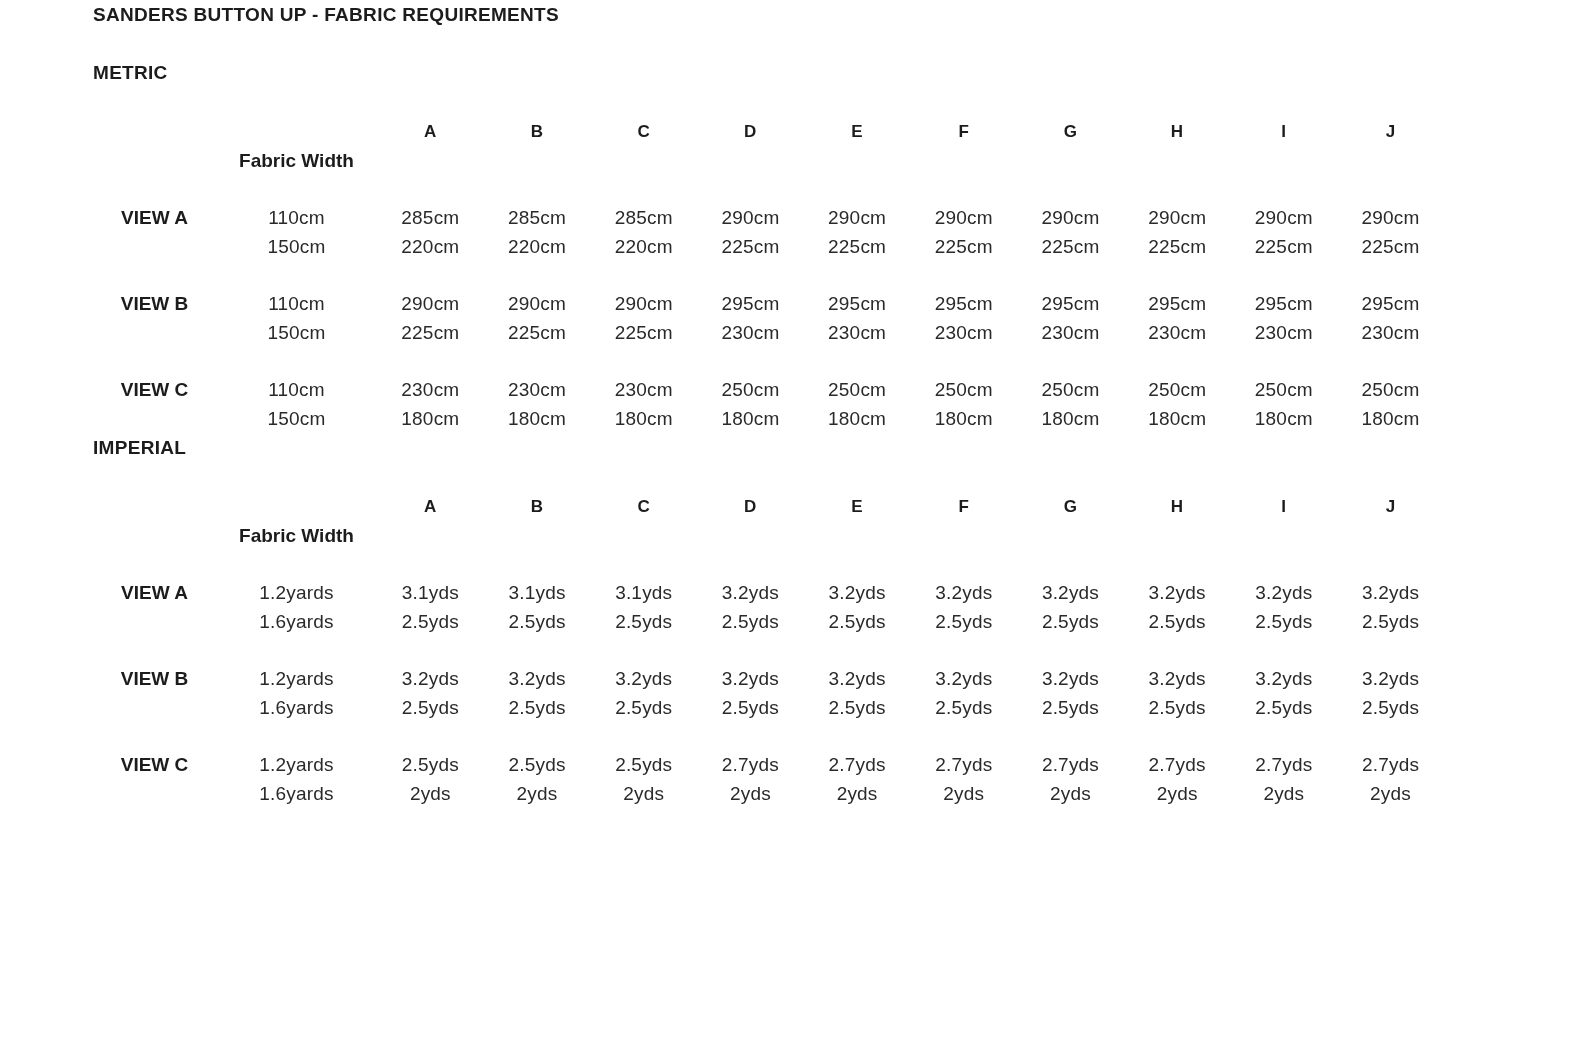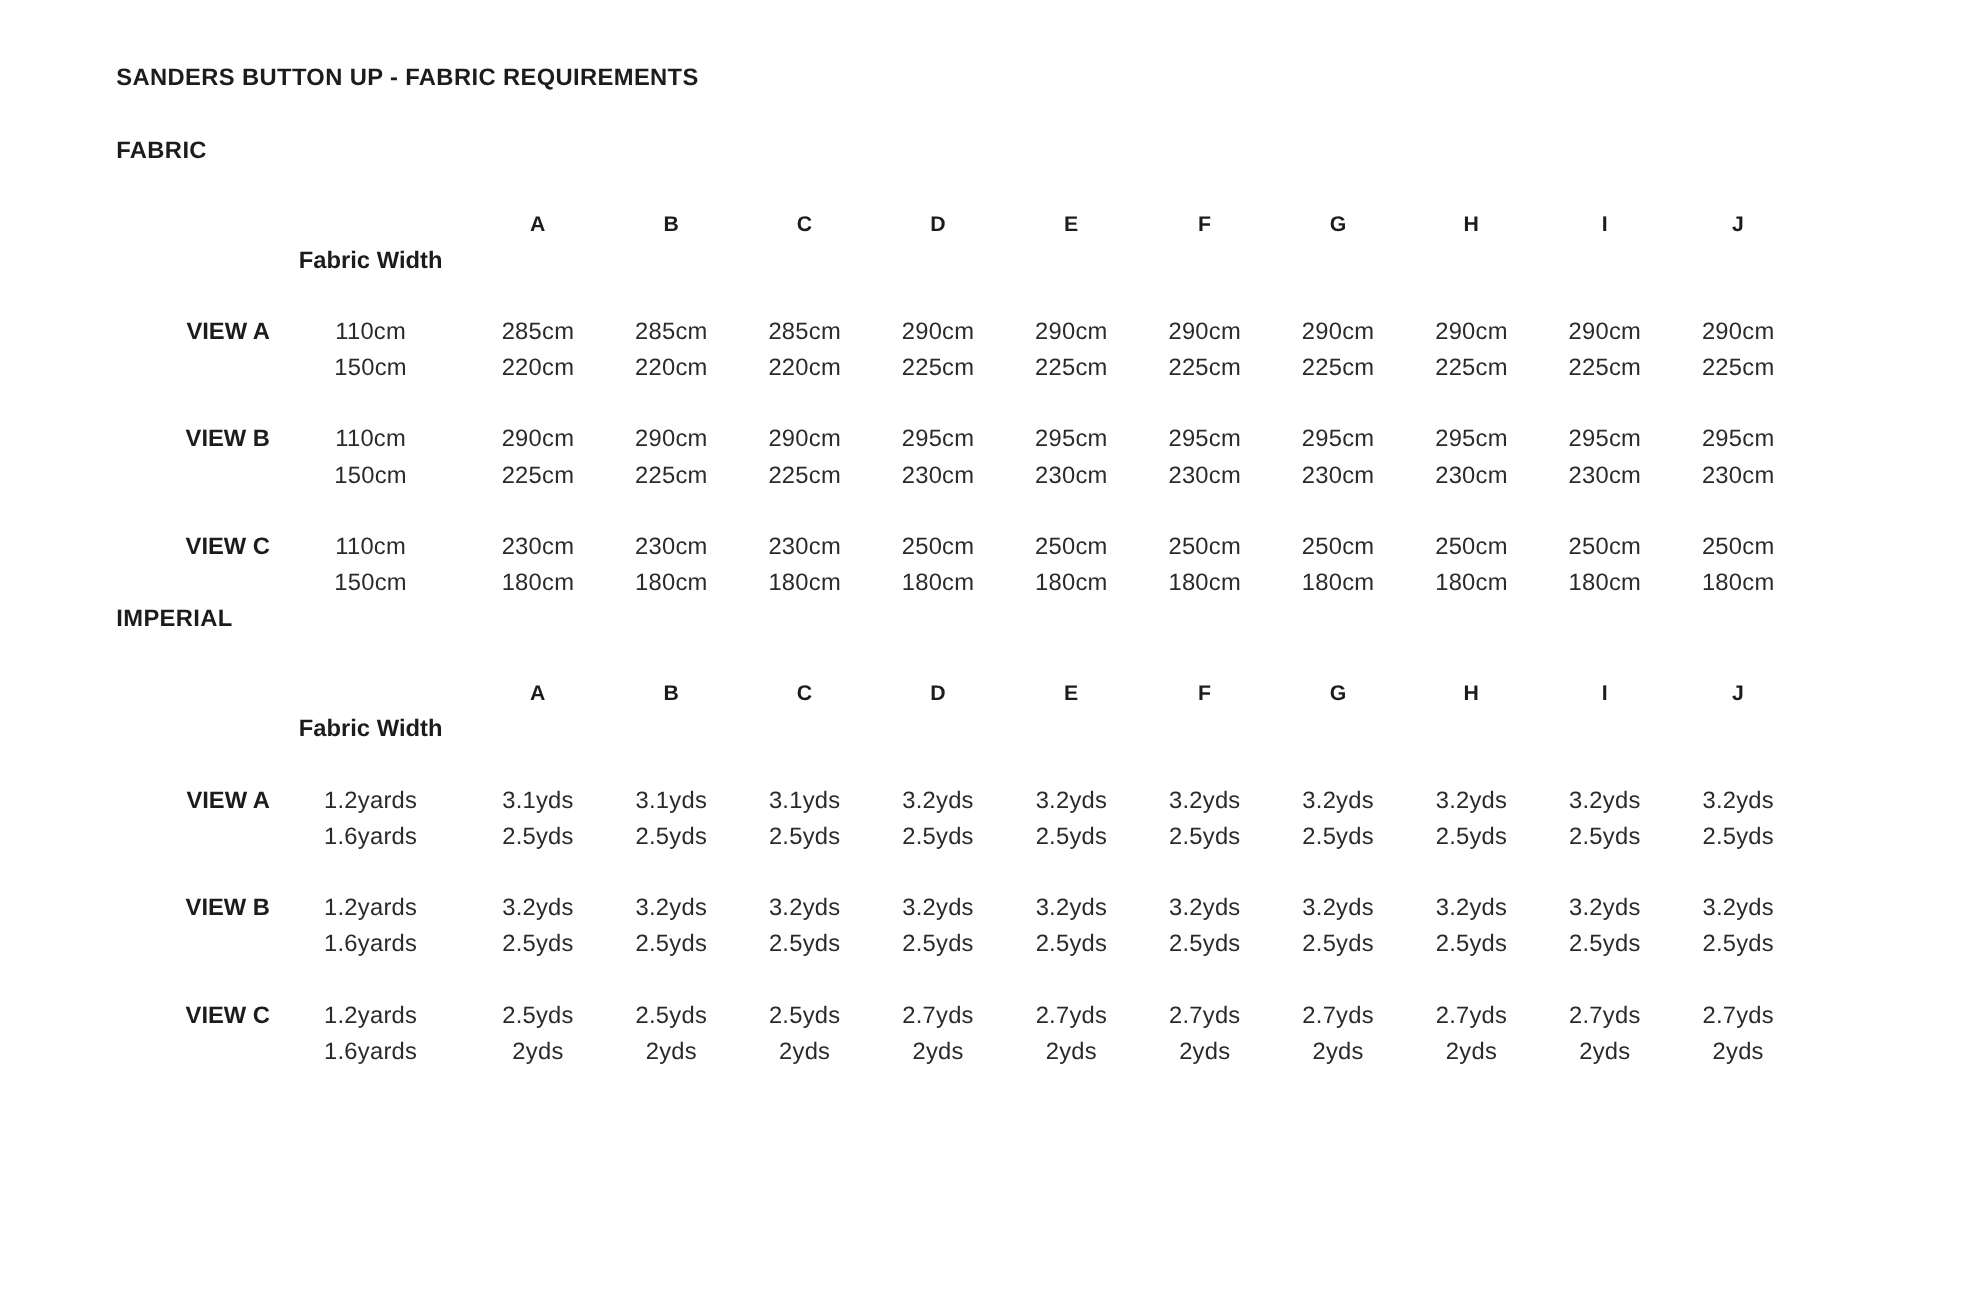--- a/index.html
+++ b/index.html
@@ -15,21 +15,20 @@
     color: #1c1c1c;
     font-size: 19px;
     line-height: 29px;
   }
   .page {
     width: 1569px;
     height: 1041px;
     background: #ffffff;
     box-sizing: border-box;
     padding-left: 93px;
-    padding-top: 48px;
   }
   .doc-title {
     font-weight: bold;
     font-size: 19px;
     letter-spacing: 0.3px;
   }
   .section { }
   .section .heading {
     font-weight: bold;
     font-size: 19px;
@@ -39,21 +38,21 @@
   .section-imperial { }
   .grid { }
   .row {
     display: grid;
     grid-template-columns: 123px 161px repeat(10, 106.7px);
     align-items: baseline;
   }
   .header-row { margin-top: 30px; }
   .cell { text-align: center; }
   .view-col {
-    text-align: right;
+    text-align: center;
   }
   .size-header {
     font-weight: bold;
     font-size: 17px;
     letter-spacing: 0.3px;
   }
   .fw-label {
     font-weight: bold;
   }
   .view-label {
@@ -65,21 +64,21 @@
     letter-spacing: 0.2px;
   }
 </style>
 </head>
 <body>
 
 <div class="page">
   <div class="doc-title">SANDERS BUTTON UP - FABRIC REQUIREMENTS</div>
   <div id="sections">
       <div class="section section-metric">
-        <div class="heading">FABRIC</div>
+        <div class="heading">METRIC</div>
         <div class="grid">
           <div class="row header-row">
             <div class="cell view-col"></div>
             <div class="cell"></div>
             <div class="cell size-header">A</div>
             <div class="cell size-header">B</div>
             <div class="cell size-header">C</div>
             <div class="cell size-header">D</div>
             <div class="cell size-header">E</div>
             <div class="cell size-header">F</div>

